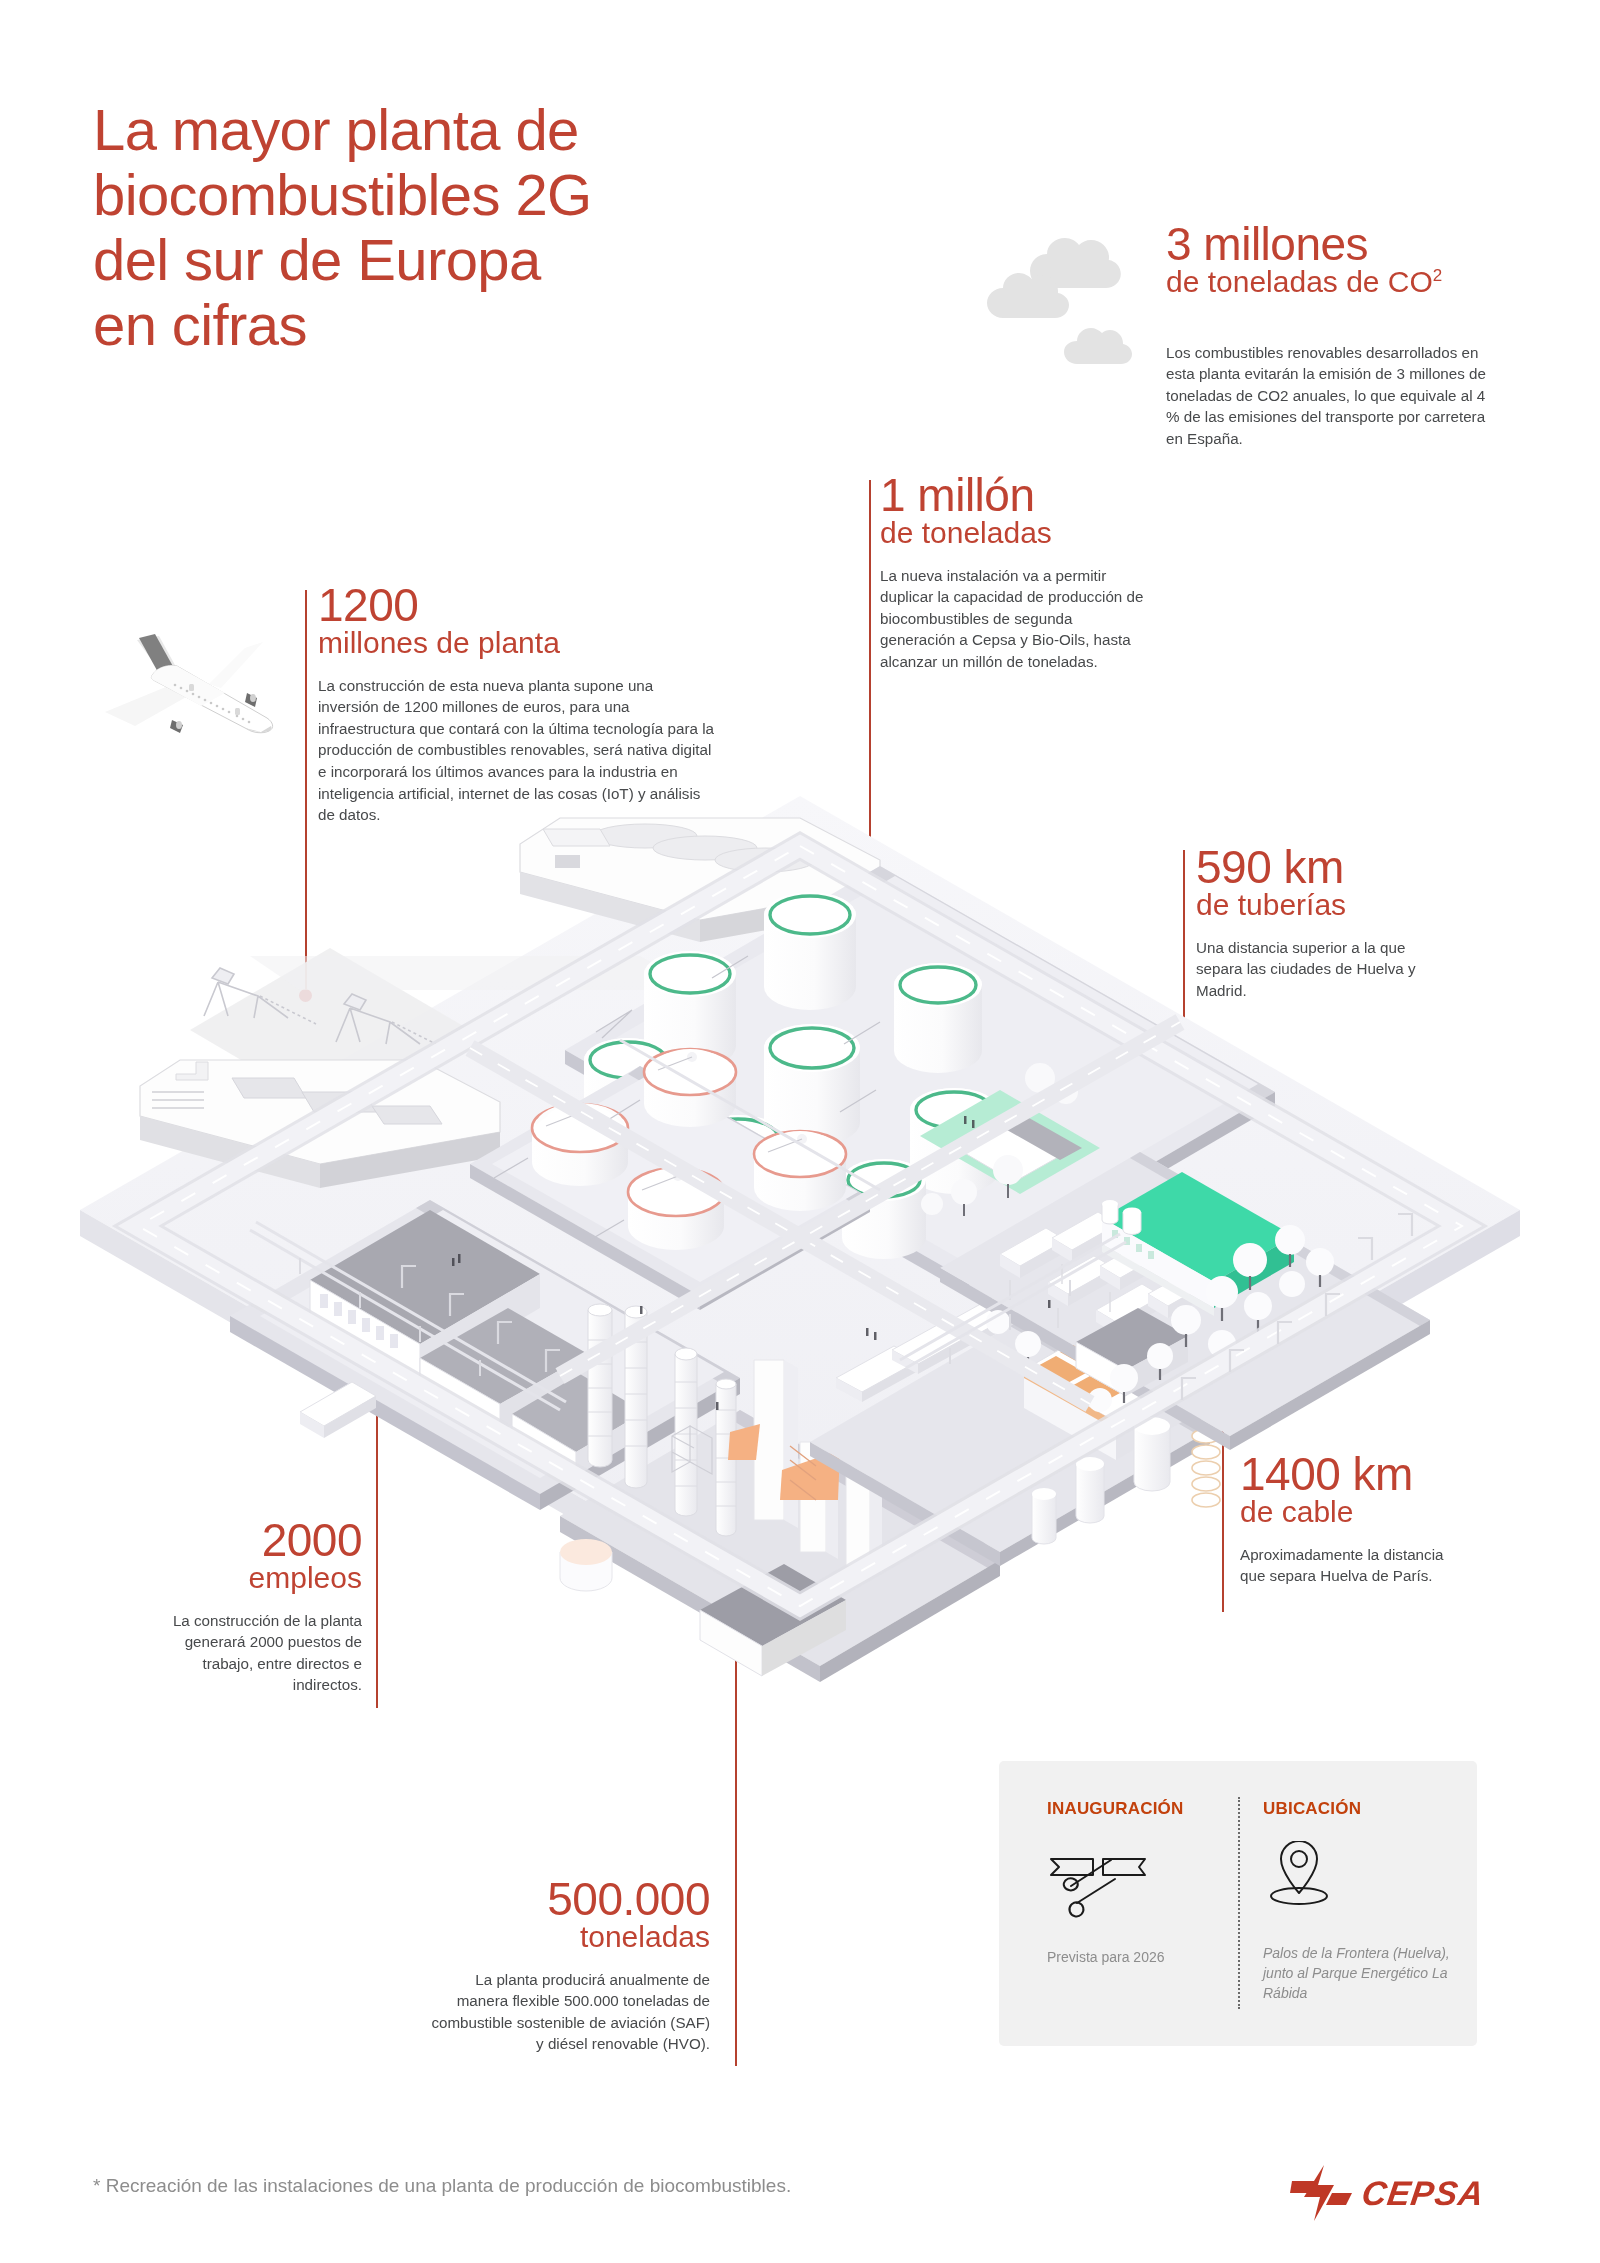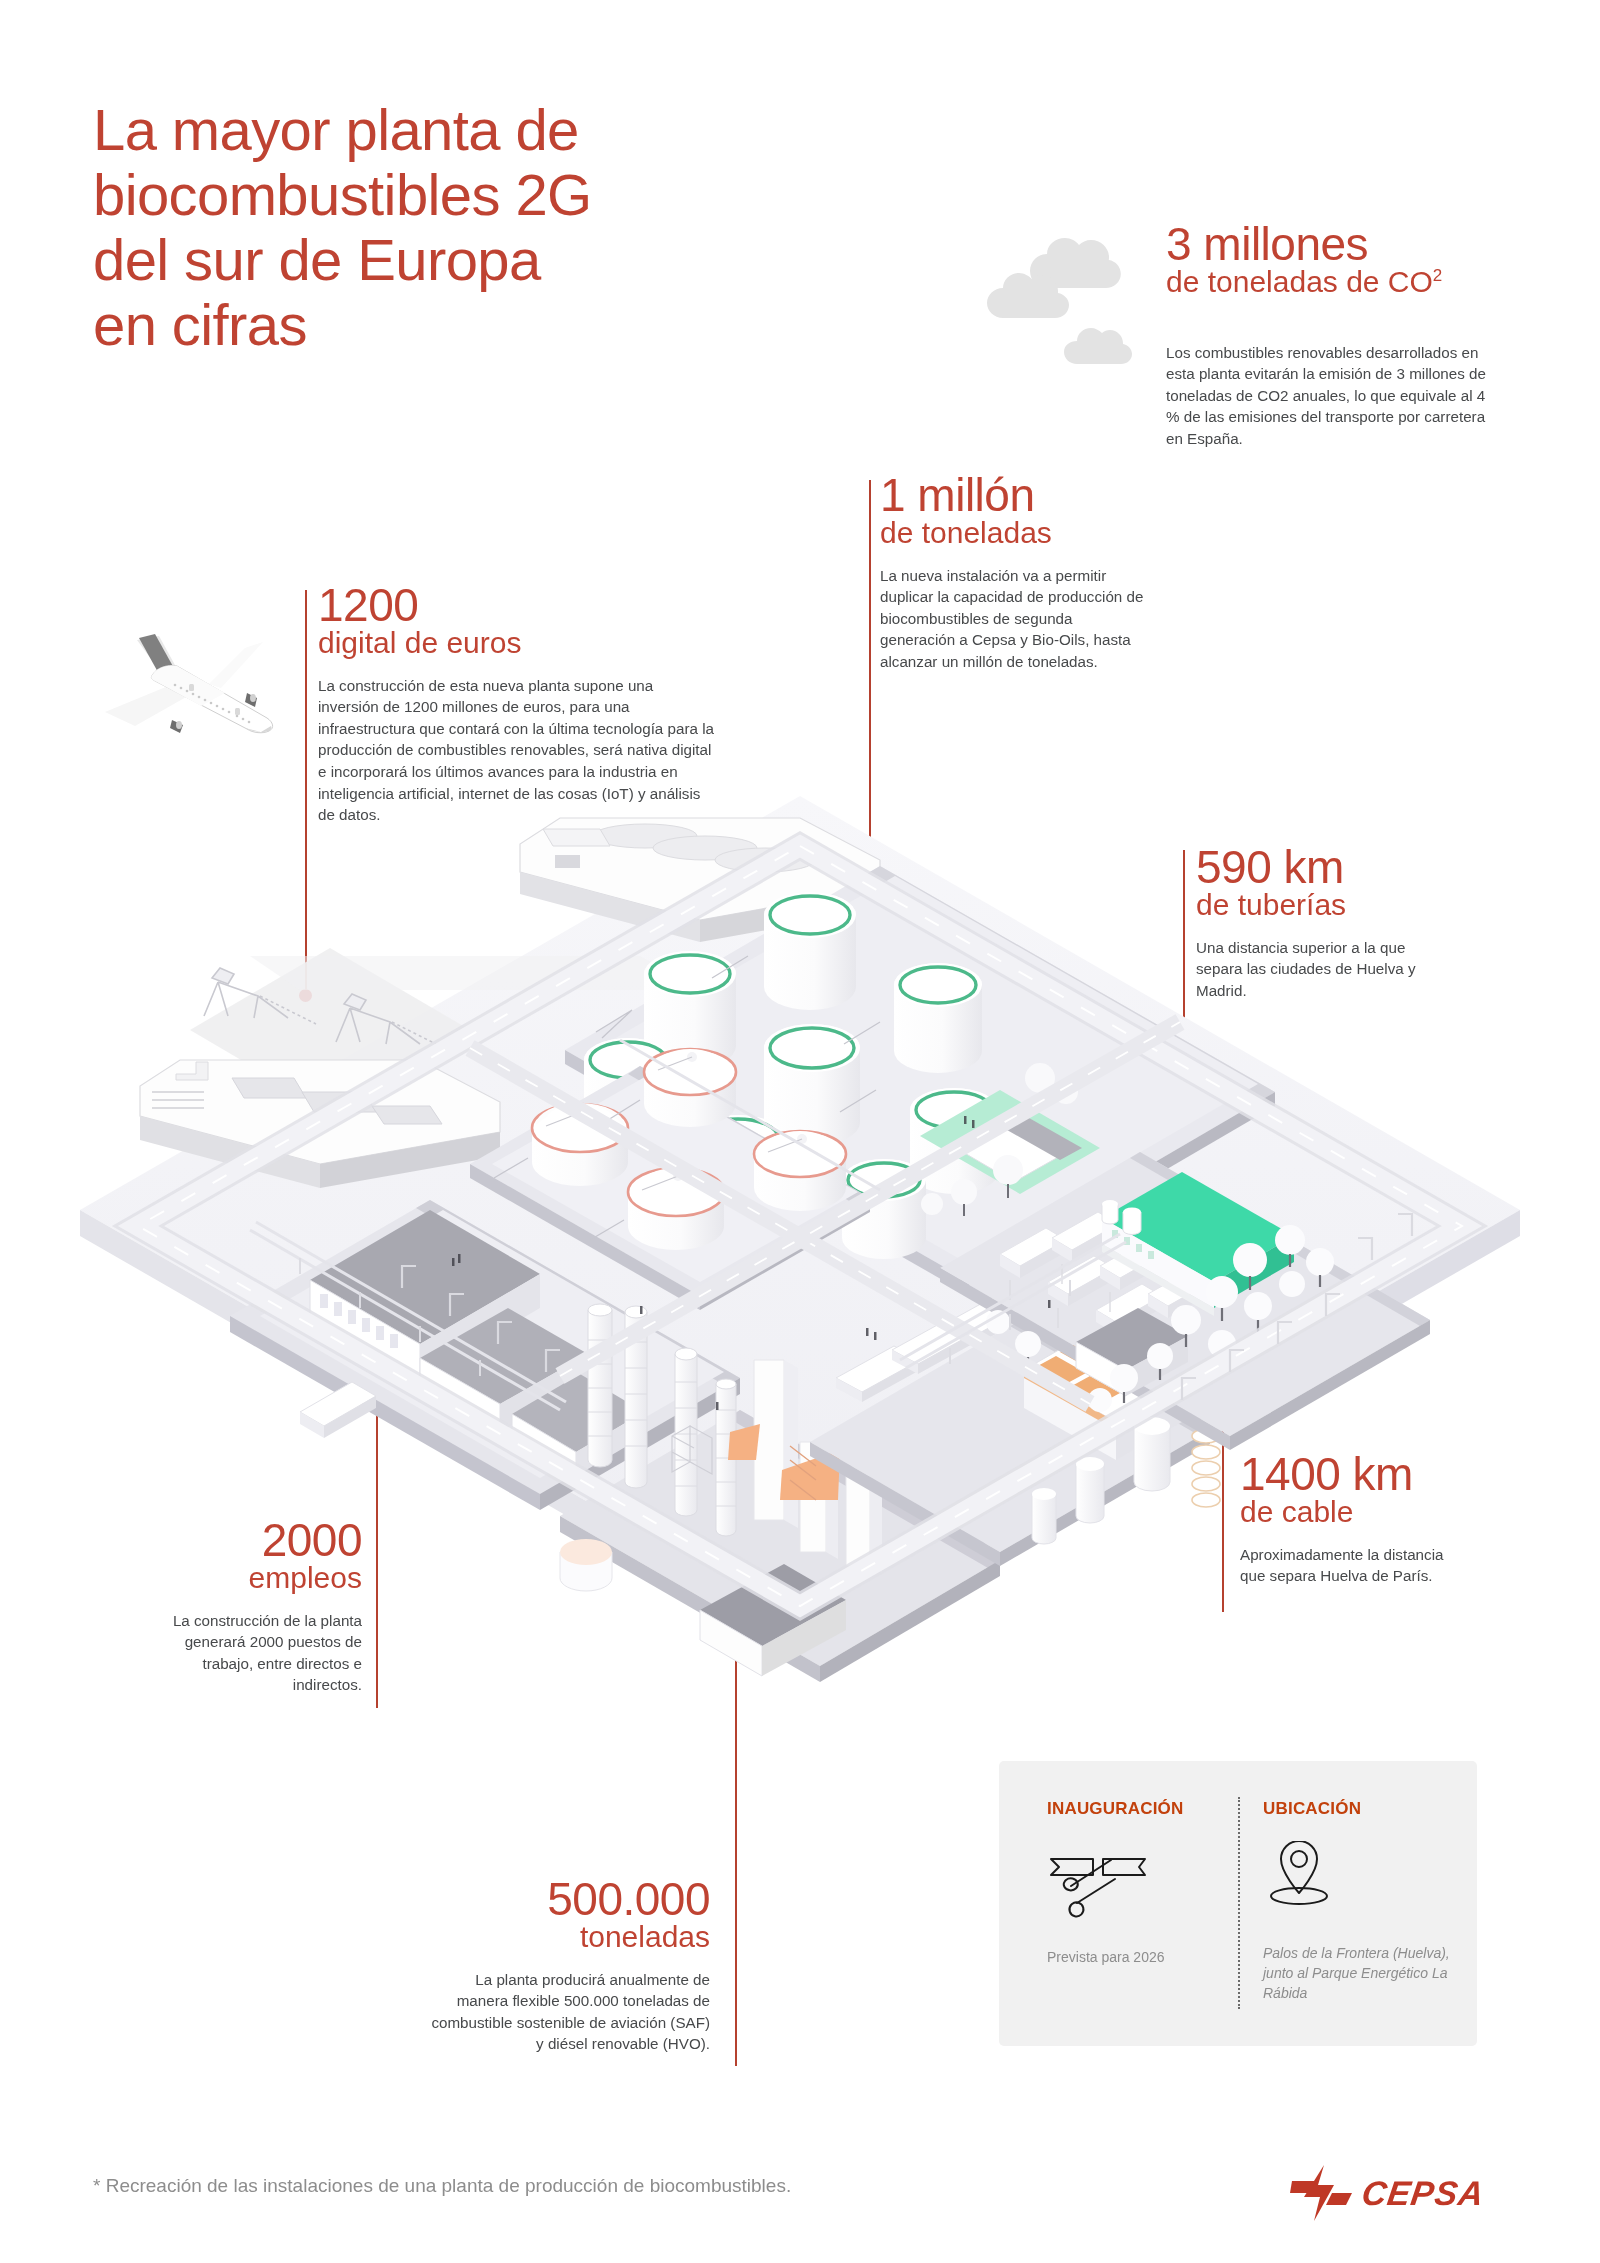--- a/index.html
+++ b/index.html
@@ -128,21 +128,21 @@
   <div class="stat" style="left:880px;top:473px;width:270px;">
     <div class="stat-num">1 millón</div>
     <div class="stat-sub">de toneladas</div>
     <div class="stat-body" style="width:265px;">La nueva instalación va a permitir duplicar la capacidad de producción de biocombustibles de segunda generación a Cepsa y Bio-Oils, hasta alcanzar un millón de toneladas.</div>
   </div>
   <div class="leader" style="left:869px;top:480px;height:534px;"></div>
   <div class="dot" style="left:863px;top:1008px;"></div>
 
   <div class="stat" style="left:318px;top:583px;width:400px;">
     <div class="stat-num">1200</div>
-    <div class="stat-sub">digital de euros</div>
+    <div class="stat-sub">millones de planta</div>
     <div class="stat-body" style="width:400px;">La construcción de esta nueva planta supone una inversión de 1200 millones de euros, para una infraestructura que contará con la última tecnología para la producción de combustibles renovables, será nativa digital e incorporará los últimos avances para la industria en inteligencia artificial, internet de las cosas (IoT) y análisis de datos.</div>
   </div>
   <div class="leader" style="left:305px;top:590px;height:405px;"></div>
   <div class="dot" style="left:299px;top:989px;"></div>
 
   <svg style="position:absolute;left:95px;top:600px;" width="205" height="150" viewBox="0 0 205 150">
     <g>
       <path d="M10 112 L78 84 L100 92 L40 126 Z" fill="#f6f6f6"></path>
       <path d="M150 48 L168 42 L126 88 L114 84 Z" fill="#fafafa"></path>
       <path d="M42 40 L64 36 L86 76 L70 78 Z" fill="#e8e8e8"></path>

